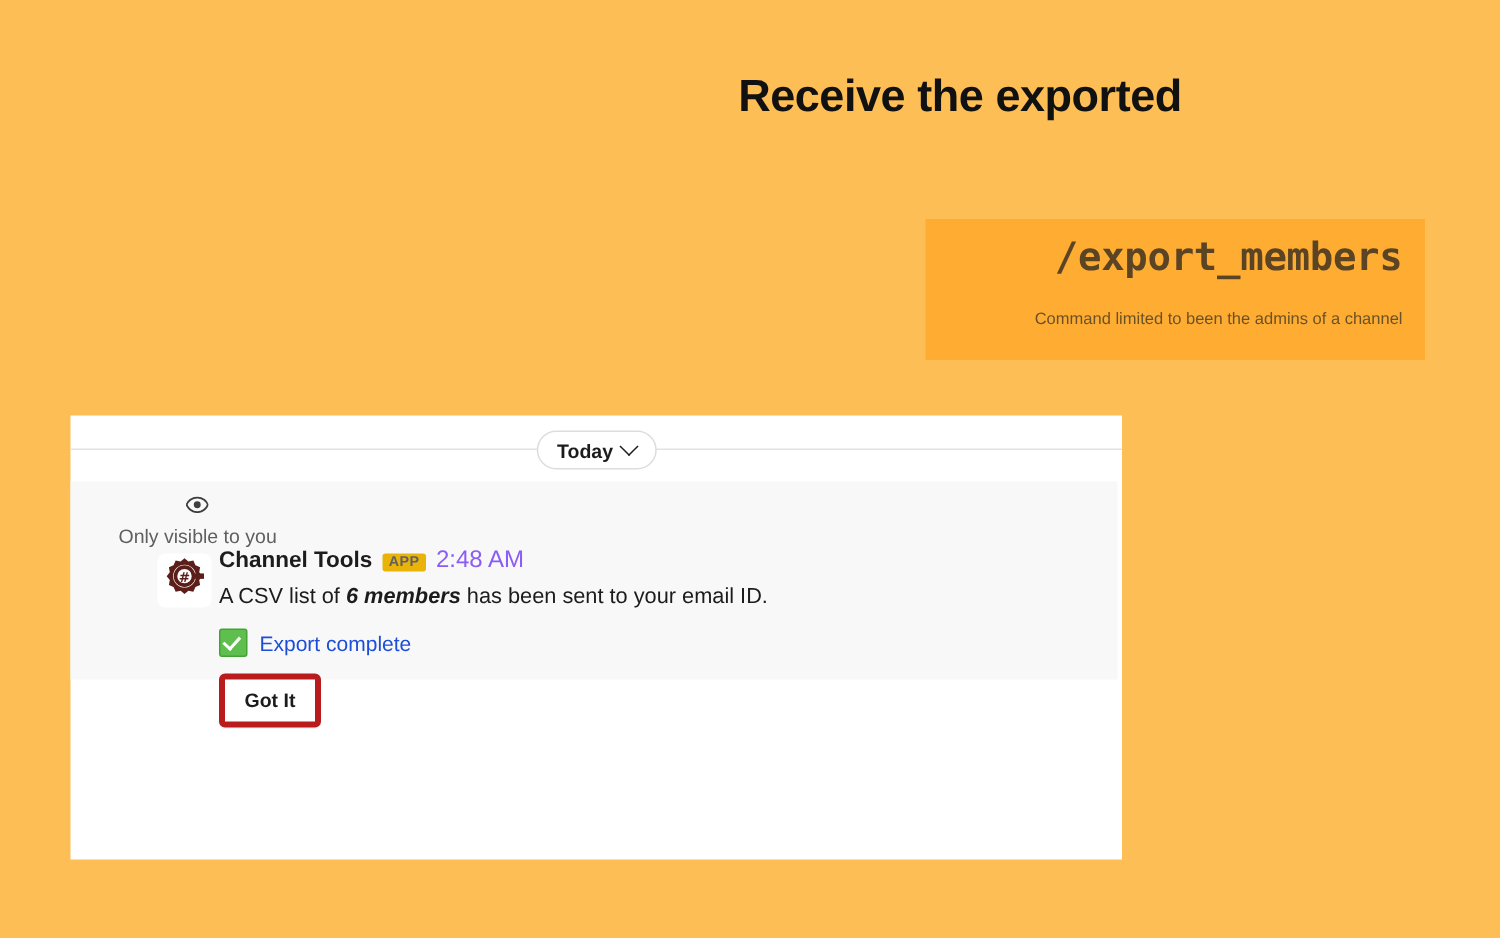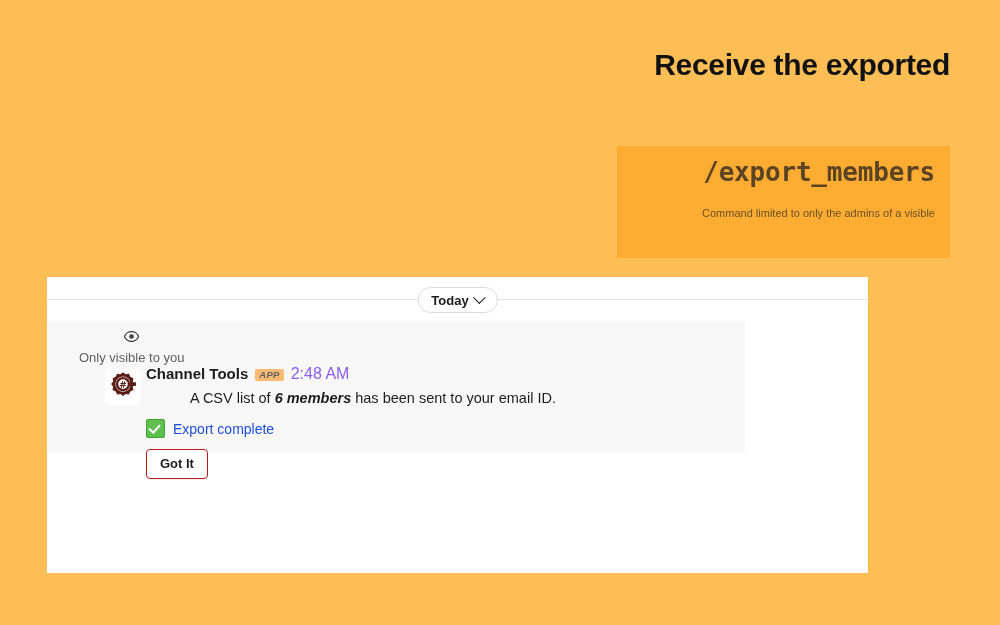--- a/index.html
+++ b/index.html
@@ -14,36 +14,36 @@
     overflow: hidden;
     position: relative;
   }
 
   
   #headline {
     position: absolute;
     top: 42px;
     right: 50px;
     width: 620px;
-    text-align: right;
+    text-align: center;
     font-weight: bold;
     font-size: 30px;
     line-height: 1.52;
     color: #111111;
     letter-spacing: -0.3px;
   }
   #headline .hl-line { display: block; white-space: nowrap; }
 
   
   #command-card {
     position: absolute;
     left: 617px;
     top: 146px;
     width: 333px;
-    height: 112px;
+    height: 94px;
     background: #ffac33;
     box-sizing: border-box;
   }
   #command-text {
     position: absolute;
     left: 0; right: 15px;
     top: 11px;
     text-align: right;
     font-family: "DejaVu Sans Mono", "Liberation Mono", monospace;
     font-size: 26px;
@@ -60,21 +60,21 @@
     font-size: 11px;
     color: #6b5226;
     white-space: nowrap;
   }
 
   
   #slack-card {
     position: absolute;
     left: 47px;
     top: 277px;
-    width: 821px;
+    width: 701px;
     height: 296px;
     background: #ffffff;
     box-sizing: border-box;
   }
 
   
   #date-divider {
     position: relative;
     height: 44px;
   }
@@ -168,40 +168,38 @@
   #app-name {
     font-size: 15px;
     font-weight: bold;
     color: #1d1c1d;
     line-height: 18px;
   }
   #app-badge {
     font-size: 9.5px;
     font-weight: bold;
     color: #616061;
-    background: #fdba74;
+    background: #eab308;
     border-radius: 2px;
     padding: 1.5px 4px 1px 4px;
     letter-spacing: 0.3px;
     line-height: 1;
     position: relative;
     top: -1px;
-    font-style: italic;
   }
   #msg-time {
     font-size: 16px;
     color: #8b5cf6;
     line-height: 18px;
   }
   #msg-text {
     margin-top: 5px;
     font-size: 14.5px;
     color: #1d1c1d;
     line-height: 20px;
-    margin-left: 44px;
   }
   #msg-text b { font-weight: bold; font-style: italic; }
 
   #attachment-line {
     margin-top: 11px;
     display: flex;
     align-items: center;
     gap: 8px;
     font-size: 14px;
     color: #1d4ed8;
@@ -222,39 +220,39 @@
     border-right: 2.2px solid #ffffff;
     border-bottom: 2.2px solid #ffffff;
     transform: rotate(42deg);
   }
 
   #got-it-button {
     margin-top: 11px;
     display: inline-block;
     padding: 6px 13px 7px 13px;
     background: #ffffff;
-    border: 1px solid #b91c1c;
+    border: 4px solid #b91c1c;
     border-radius: 4px;
     font-size: 13px;
     font-weight: bold;
     color: #1d1c1d;
     cursor: pointer;
     box-shadow: 0 1px 0 rgba(0,0,0,0.05);
   }
 </style>
 </head>
 <body>
 
 <div id="headline">
   <span class="hl-line">Receive the exported</span>
 </div>
 
 <div id="command-card">
   <div id="command-text">/export_members</div>
-  <div id="command-note">Command limited to only the admins of a visible</div>
+  <div id="command-note">Command limited to been the admins of a channel</div>
 </div>
 
 <div id="slack-card">
 
   <div id="date-divider">
     <div class="rule"></div>
     <div id="date-pill">
       <span>Today</span>
       <span class="chev"></span>
     </div>

